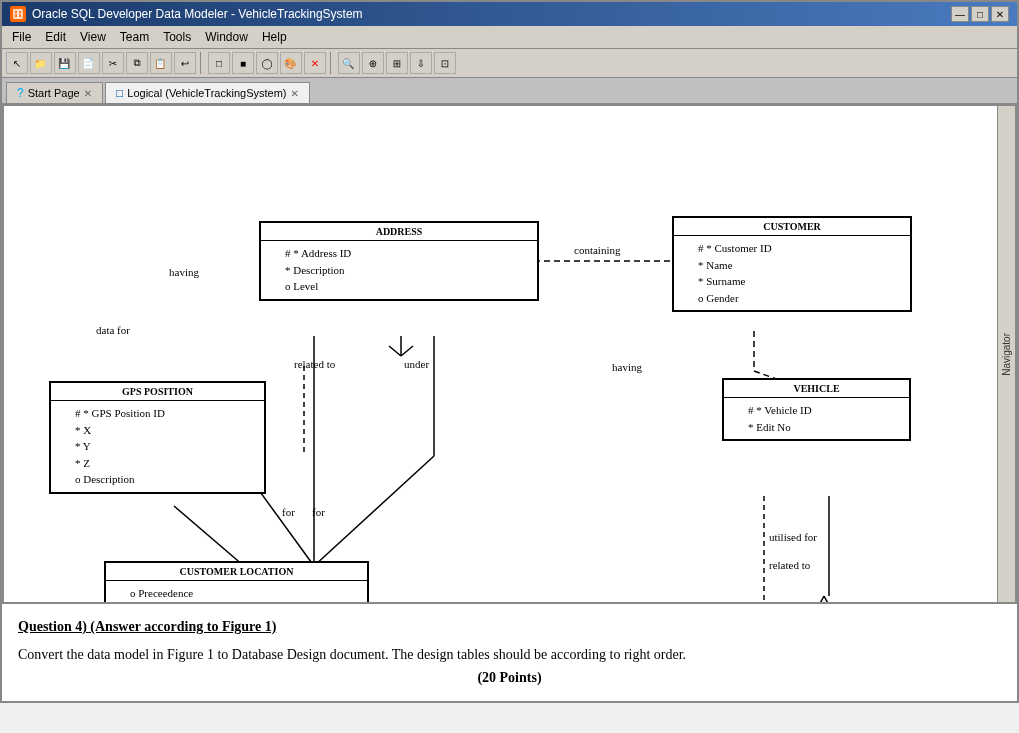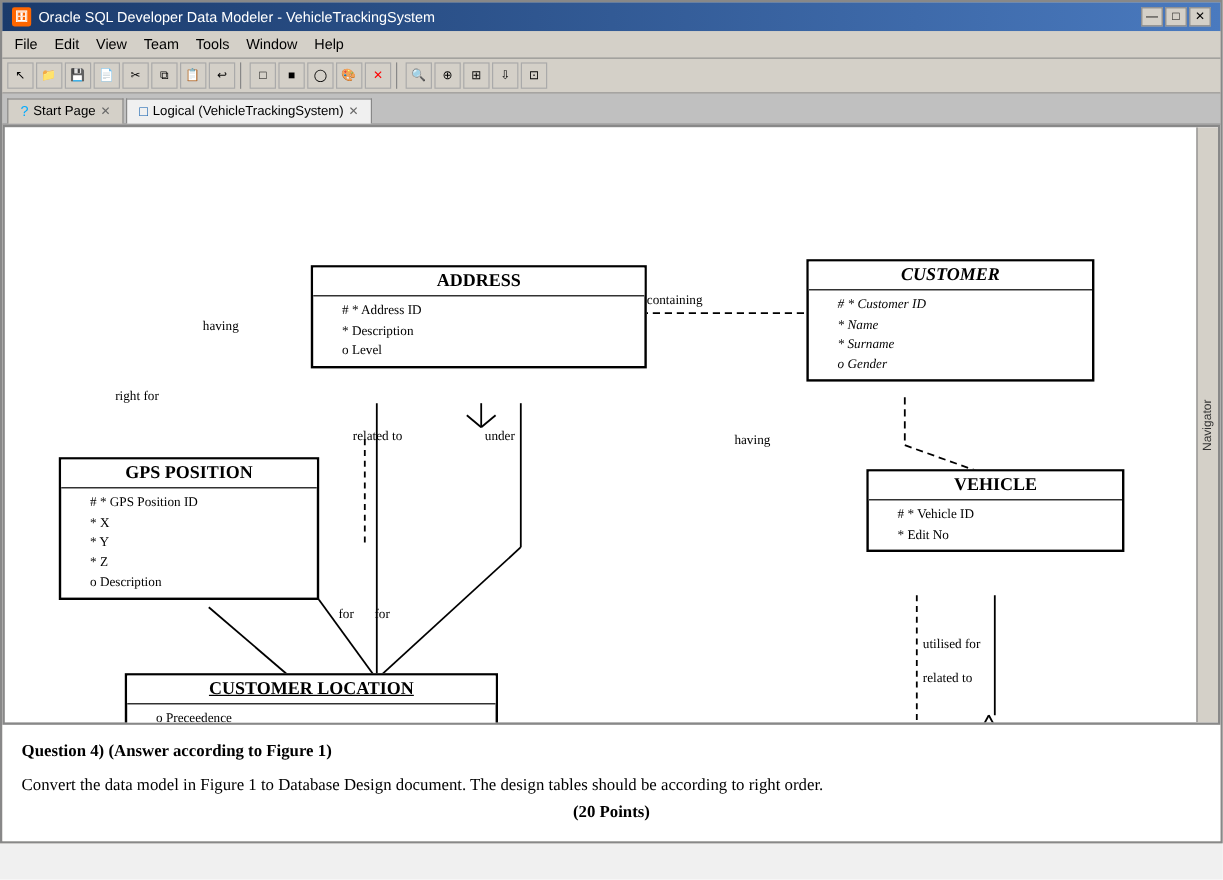--- a/index.html
+++ b/index.html
@@ -63,38 +63,38 @@
       font-size: 10px; font-family: Arial, sans-serif;
       writing-mode: vertical-rl; transform: rotate(180deg); color: #333;
     }
 
     
     .entity {
       position: absolute; border: 2px solid black; background: white;
       font-family: 'Times New Roman', serif;
     }
     .entity-title {
-      text-align: center; font-weight: bold; font-size: 15px;
+      text-align: center; font-weight: bold; font-size: 10px;
       border-bottom: 1px solid black; padding: 3px 8px;
       background: white;
     }
     .entity-body { padding: 4px 24px; font-size: 11px; line-height: 1.5; }
 
     
     .diagram-svg {
       position: absolute; top: 0; left: 0; width: 100%; height: 100%;
       pointer-events: none;
     }
 
     
     .question-area {
       padding: 12px 16px; background: white; font-family: 'Times New Roman', serif;
       font-size: 14px; line-height: 1.6;
     }
-    .question-title { font-weight: bold; margin-bottom: 6px; font-size: 14px; }
+    .question-title { font-weight: bold; text-decoration: underline; margin-bottom: 6px; font-size: 14px; }
     .question-row { display: flex; justify-content: space-between; }
     .points { font-weight: bold; }
   </style>
 </head>
 <body>
 
 <div class="window">
 
   <div class="title-bar">
     <div class="title-bar-left">
@@ -193,70 +193,70 @@
 
       <line x1="300" y1="260" x2="300" y2="350" stroke="black" stroke-width="1.5" stroke-dasharray="5,4"></line>
 
       <line x1="397" y1="230" x2="397" y2="250" stroke="black" stroke-width="1.5"></line>
       <line x1="385" y1="240" x2="397" y2="250" stroke="black" stroke-width="1.5"></line>
       <line x1="409" y1="240" x2="397" y2="250" stroke="black" stroke-width="1.5"></line>
 
       <line x1="760" y1="390" x2="760" y2="500" stroke="black" stroke-width="1.5" stroke-dasharray="5,4"></line>
     </svg>
 
-    <div style="position:absolute;top:138px;left:535px;font-size:11px;font-family:'Times New Roman',serif;">containing</div>
+    <div style="position:absolute;top:138px;left:535px;font-size:11px;font-family:'Times New Roman',serif;padding-left:35px;">containing</div>
     <div style="position:absolute;top:255px;left:608px;font-size:11px;font-family:'Times New Roman',serif;">having</div>
     <div style="position:absolute;top:252px;left:290px;font-size:11px;font-family:'Times New Roman',serif;">related to</div>
     <div style="position:absolute;top:252px;left:400px;font-size:11px;font-family:'Times New Roman',serif;">under</div>
     <div style="position:absolute;top:160px;left:165px;font-size:11px;font-family:'Times New Roman',serif;">having</div>
-    <div style="position:absolute;top:218px;left:92px;font-size:11px;font-family:'Times New Roman',serif;">right for</div>
+    <div style="position:absolute;top:218px;left:92px;font-size:11px;font-family:'Times New Roman',serif;">data for</div>
     <div style="position:absolute;top:400px;left:278px;font-size:11px;font-family:'Times New Roman',serif;">for</div>
     <div style="position:absolute;top:400px;left:308px;font-size:11px;font-family:'Times New Roman',serif;">for</div>
     <div style="position:absolute;top:425px;left:765px;font-size:11px;font-family:'Times New Roman',serif;">utilised for</div>
     <div style="position:absolute;top:453px;left:765px;font-size:11px;font-family:'Times New Roman',serif;">related to</div>
 
     <div class="entity" style="left:255px; top:115px; width:280px;">
       <div class="entity-title">ADDRESS</div>
       <div class="entity-body">
         <div># * Address ID</div>
         <div>  * Description</div>
         <div>  o Level</div>
       </div>
     </div>
 
-    <div class="entity" style="left:668px; top:110px; width:240px;font-style:italic;">
+    <div class="entity" style="left:668px; top:110px; width:240px;">
       <div class="entity-title">CUSTOMER</div>
       <div class="entity-body">
         <div># * Customer ID</div>
         <div>  * Name</div>
         <div>  * Surname</div>
         <div>  o Gender</div>
       </div>
     </div>
 
     <div class="entity" style="left:45px; top:275px; width:217px;">
       <div class="entity-title">GPS POSITION</div>
       <div class="entity-body">
         <div># * GPS Position ID</div>
         <div>  * X</div>
         <div>  * Y</div>
         <div>  * Z</div>
         <div>  o Description</div>
       </div>
     </div>
 
-    <div class="entity" style="left:718px; top:285px; width:215px;">
+    <div class="entity" style="left:718px; top:272px; width:189px;">
       <div class="entity-title">VEHICLE</div>
       <div class="entity-body">
         <div># * Vehicle ID</div>
         <div>  * Edit No</div>
       </div>
     </div>
 
-    <div class="entity" style="left:100px; top:455px; width:311px;text-decoration:underline;">
+    <div class="entity" style="left:100px; top:455px; width:265px;">
       <div class="entity-title">CUSTOMER LOCATION</div>
       <div class="entity-body">
         <div>  o Preceedence</div>
       </div>
     </div>
 
     <div class="navigator-panel">
       <span class="navigator-text">Navigator</span>
     </div>
   </div>

